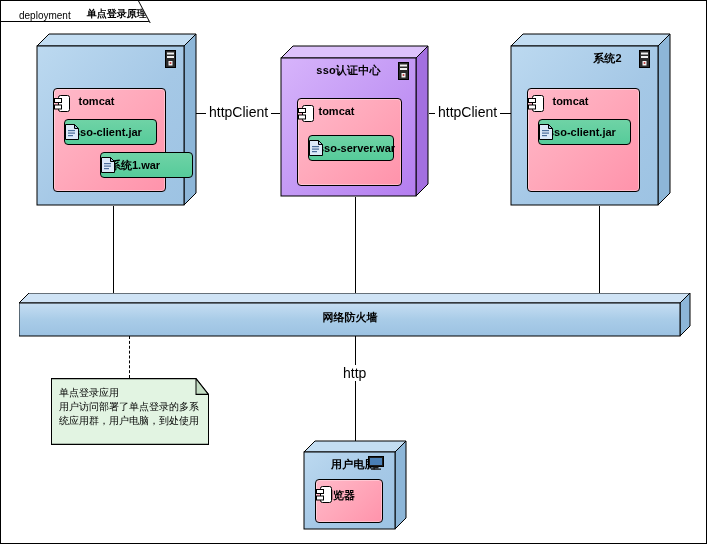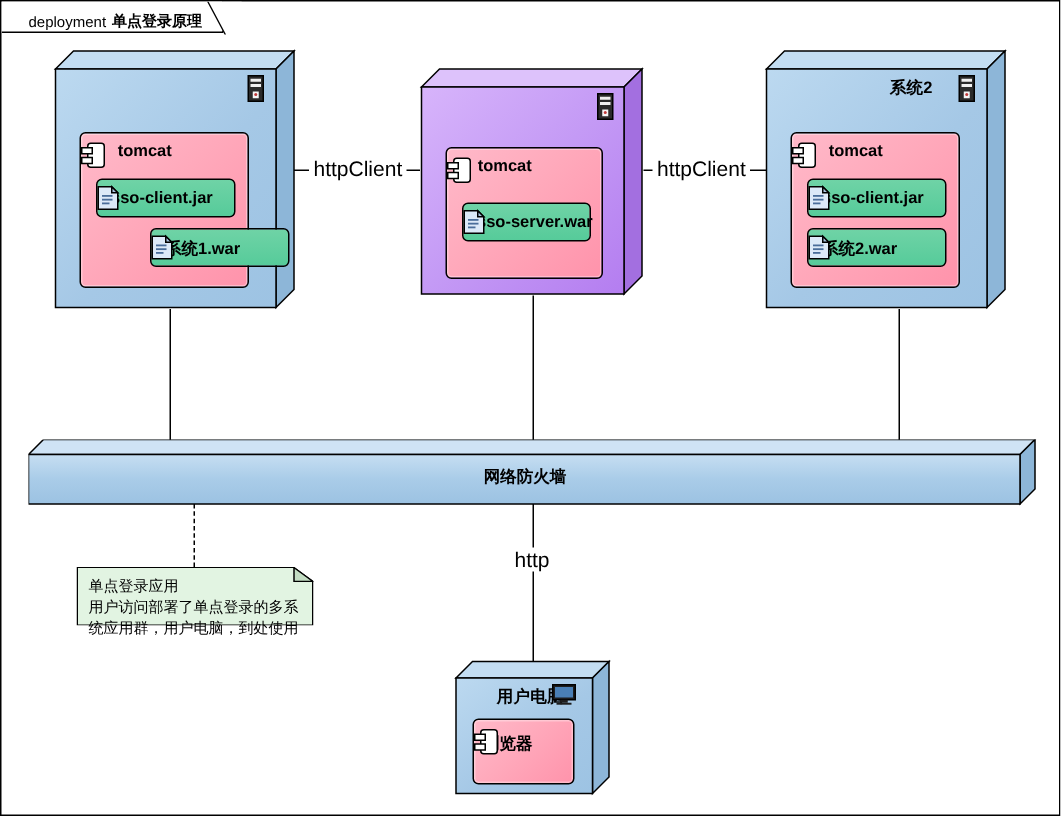--- a/index.html
+++ b/index.html
@@ -22,21 +22,21 @@
     background:#fff;
     border-right:1px solid #000;
     border-bottom:1px solid #000;
     display:flex;align-items:flex-end;
     padding-left:18px;
     font-size:10px;color:#000;
     white-space:nowrap;
     z-index:6;
   }
   #frame-tab .kw{font-weight:400;}
-  #frame-tab .nm{font-weight:bold;margin-left:4px;}
+  #frame-tab .nm{font-weight:bold;margin-left:16px;}
   #frame-tab-slant{
     position:absolute;left:137px;top:0;width:22px;height:22px;
     background:#fff;
     border-left:1px solid #000;
     transform:skewX(28deg);
     transform-origin:top left;
     z-index:7;
   }
 
   
@@ -208,20 +208,21 @@
         <linearGradient id="g-purple" x1="0" y1="0" x2="1" y2="1">
           <stop offset="0%" stop-color="#d7b4fb"></stop>
             <stop offset="50%" stop-color="#c49af5"></stop>
             <stop offset="100%" stop-color="#b47df0"></stop>
         </linearGradient>
       </defs>
       <polygon points="0,12 12,0 147,0 135,12" fill="#ddc2fb" stroke="#000" stroke-width="1"></polygon>
       <polygon points="135,12 147,0 147,138 135,150" fill="#a36fe0" stroke="#000" stroke-width="1"></polygon>
       <rect x="0" y="12" width="135" height="138" fill="url(#g-purple)" stroke="#000" stroke-width="1"></rect>
     </svg>
+    <div class="node-title" style="right:13px;top:17px;">sso认证中心</div>
     <svg class="srv-icon" style="left:117px;top:16px;" viewBox="0 0 11 18">
       <rect x="0.5" y="0.5" width="10" height="17" fill="#2b2b2b" stroke="#000"></rect>
       <rect x="2" y="2.5" width="7" height="2" fill="#f0f0f0"></rect>
       <rect x="2" y="6" width="7" height="2" fill="#f0f0f0"></rect>
       <rect x="3.5" y="11" width="4" height="4.5" fill="#f5f5f5"></rect>
       <circle cx="5.5" cy="13" r="1" fill="#c03a3a"></circle>
     </svg>
 
     <div class="component pink" style="left:16px;top:52px;width:105px;height:88px;">
       <div class="cmp-title" style="right:26px;">tomcat</div>
@@ -277,50 +278,40 @@
         <span class="art-label">sso-client.jar</span>
         <svg class="art-icon" viewBox="0 0 14 16">
           <polygon points="0.5,0.5 9.5,0.5 13.5,4.5 13.5,15.5 0.5,15.5" fill="#dce9f8" stroke="#000"></polygon>
           <polygon points="9.5,0.5 13.5,4.5 9.5,4.5" fill="#a8c4e0" stroke="#000"></polygon>
           <rect x="3" y="6" width="7" height="1.2" fill="#4a6d9a"></rect>
           <rect x="3" y="8.5" width="7" height="1.2" fill="#4a6d9a"></rect>
           <rect x="3" y="11" width="5" height="1.2" fill="#4a6d9a"></rect>
         </svg>
       </div>
 
-      <div class="artifact" style="left:10px;top:63px;width:93px;height:26px;">
-        <span class="art-label">系统2.war</span>
-        <svg class="art-icon" viewBox="0 0 14 16">
-          <polygon points="0.5,0.5 9.5,0.5 13.5,4.5 13.5,15.5 0.5,15.5" fill="#dce9f8" stroke="#000"></polygon>
-          <polygon points="9.5,0.5 13.5,4.5 9.5,4.5" fill="#a8c4e0" stroke="#000"></polygon>
-          <rect x="3" y="6" width="7" height="1.2" fill="#4a6d9a"></rect>
-          <rect x="3" y="8.5" width="7" height="1.2" fill="#4a6d9a"></rect>
-          <rect x="3" y="11" width="5" height="1.2" fill="#4a6d9a"></rect>
-        </svg>
-      </div>
     </div>
   </div>
 
   <div id="firewall" style="left:18px;top:292px;width:672px;height:44px;">
     <svg width="672" height="44" viewBox="0 0 672 44" preserveAspectRatio="none">
       <defs>
         <linearGradient id="g-fw" x1="0" y1="0" x2="0" y2="1">
           <stop offset="0%" stop-color="#c6def2"></stop>
             <stop offset="50%" stop-color="#a9cce8"></stop>
             <stop offset="100%" stop-color="#9cc2e2"></stop>
         </linearGradient>
       </defs>
       <polygon points="0,10 10,0 671,0 661,10" fill="#cfe3f5" stroke="#000" stroke-width="1"></polygon>
       <polygon points="661,10 671,0 671,33 661,43" fill="#8db6d8" stroke="#000" stroke-width="1"></polygon>
       <rect x="0" y="10" width="661" height="33" fill="url(#g-fw)" stroke="#000" stroke-width="1"></rect>
     </svg>
     <div class="fw-label">网络防火墙</div>
   </div>
 
-  <div class="note" style="left:50px;top:377px;width:158px;height:39px;font-family:Liberation Mono, monospace;">
+  <div class="note" style="left:50px;top:377px;width:158px;height:67px;">
     <svg class="note-body" viewBox="0 0 158 53" preserveAspectRatio="none">
       <polygon points="0.5,0.5 145,0.5 157.5,13 157.5,52.5 0.5,52.5" fill="#e2f4e2" stroke="#000" stroke-width="1"></polygon>
       <polygon points="145,0.5 157.5,13 145,13" fill="#c3ddc3" stroke="#000" stroke-width="1"></polygon>
     </svg>
     <div class="note-text">
       <span class="l1">单点登录应用</span>
       <span class="l2">用户访问部署了单点登录的多系统应用群，用户电脑，到处使用</span>
     </div>
   </div>
 

